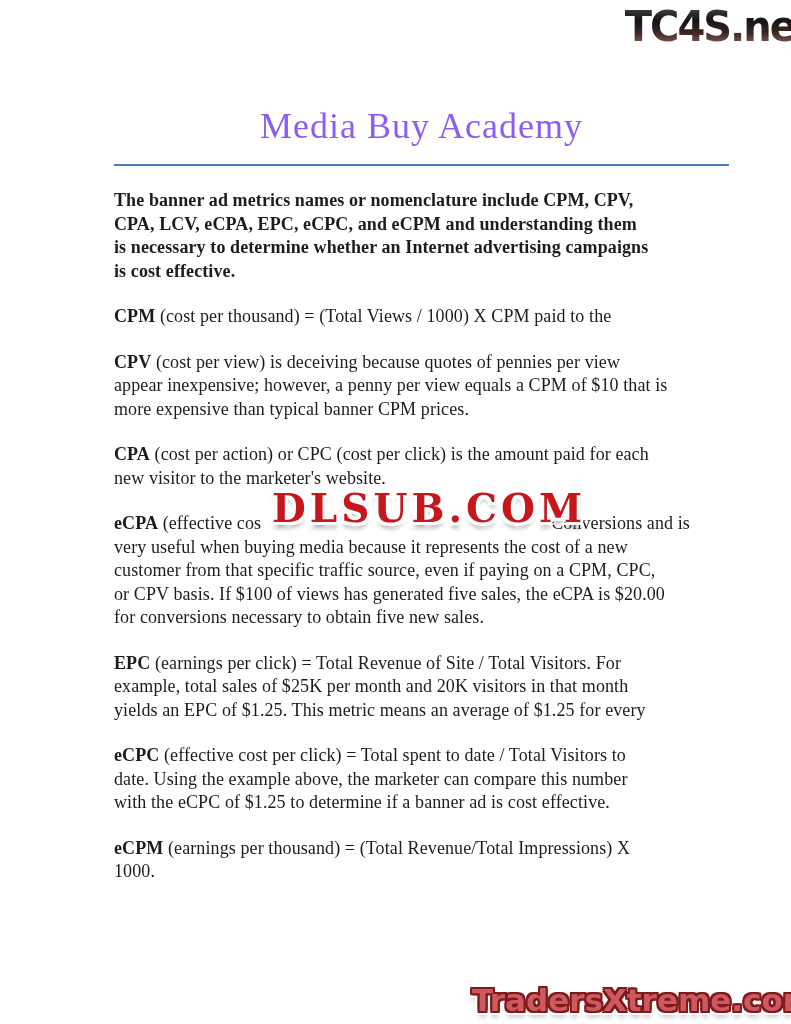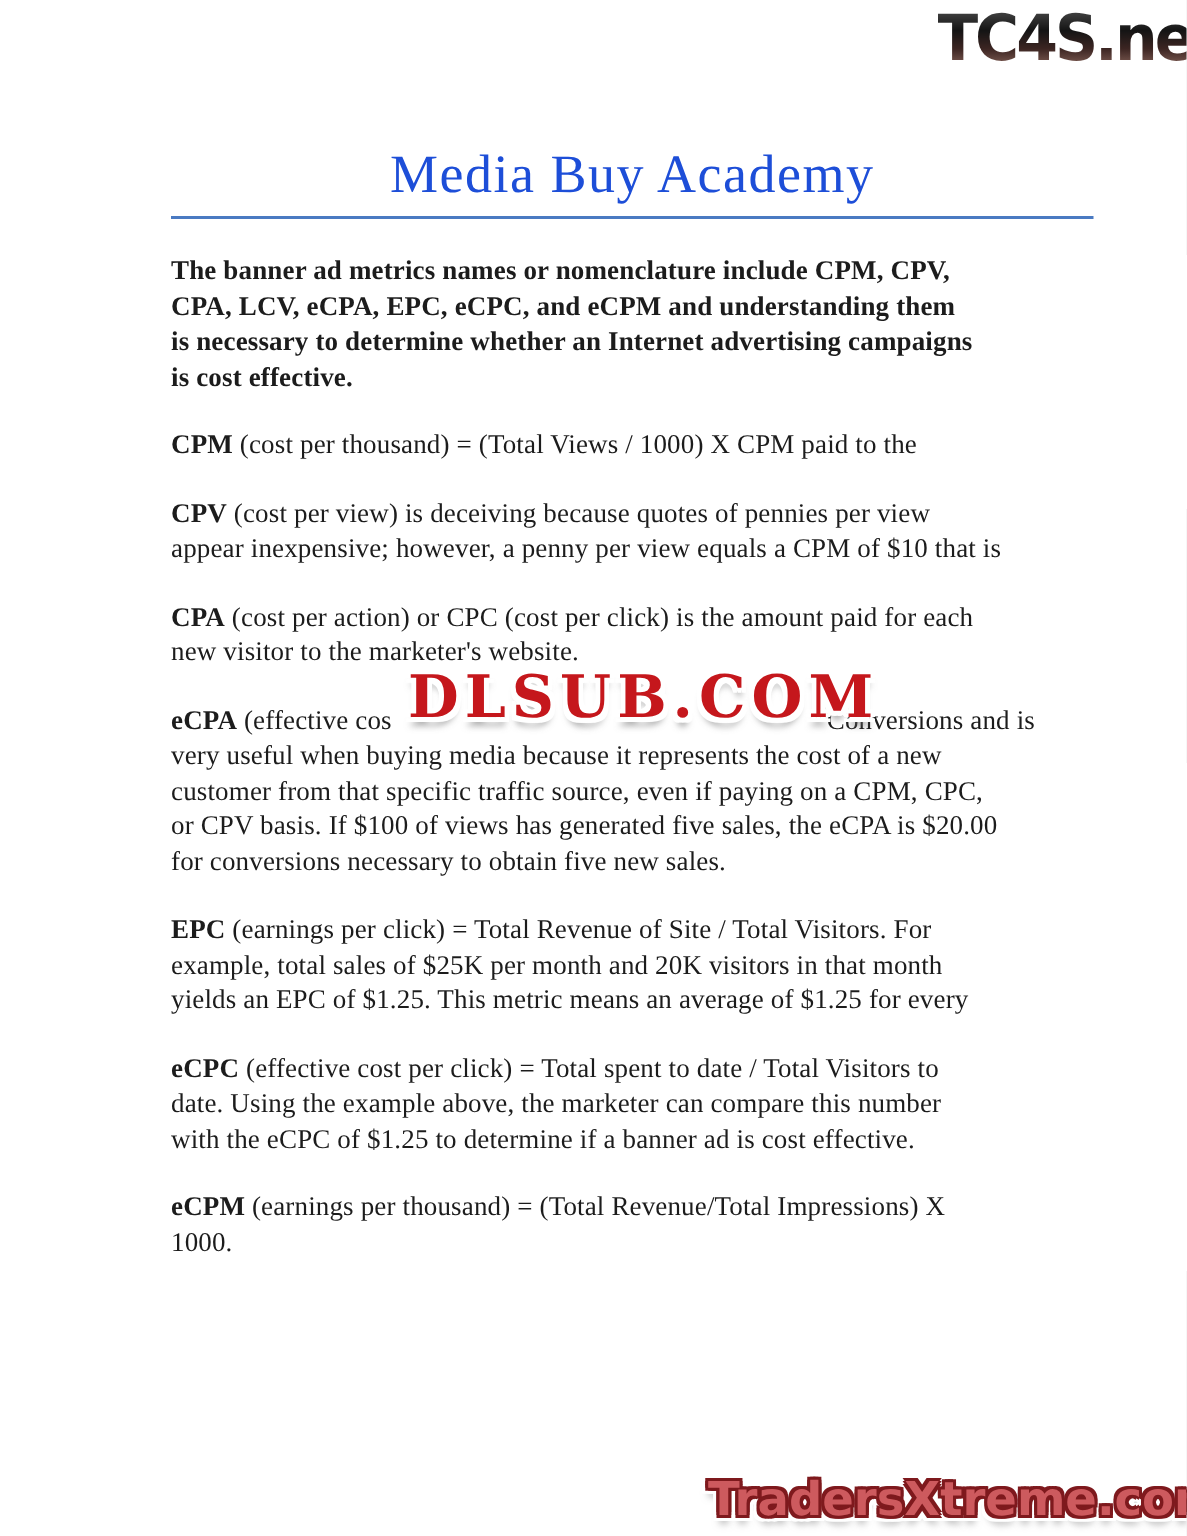--- a/index.html
+++ b/index.html
@@ -15,22 +15,22 @@
     font-family:"DejaVu Sans", sans-serif; font-weight:bold;
     font-size:40px; letter-spacing:-2px; line-height:48px;
     background:linear-gradient(180deg,#5a5a5a 0%,#141414 38%,#3c2522 62%,#8a665c 88%,#b3a49e 100%);
     -webkit-background-clip:text; background-clip:text; color:transparent;
     transform:scaleY(1.06); transform-origin:top;
   }
 
   .doc { padding:88px 0 0 90px; width:615px; }
 
   .title {
-    margin:8px; font-size:36px; font-weight:400; line-height:40px;
-    color:#1d4ed8; text-align:center; letter-spacing:1px;
+    margin:18px; font-size:36px; font-weight:400; line-height:40px;
+    color:#8b5cf6; text-align:center; letter-spacing:1px;
     font-family:"Liberation Serif", serif;
   }
   .rule { height:0; border-top:2px solid #4a7ac2; margin:8px 0 23px 0; }
 
   .para { margin:0 0 22px 0; font-size:18px; line-height:23.5px; letter-spacing:0.1px; }
   .para .ln { display:block; white-space:nowrap; }
   .intro { font-weight:700; }
   .term { font-weight:700; }
 
   
@@ -80,20 +80,21 @@
       <span class="ln">is cost effective.</span>
     </p>
 
     <p class="para">
       <span class="ln"><b class="term">CPM</b><span> (cost per thousand) = (Total Views / 1000) X CPM paid to the</span></span>
     </p>
 
     <p class="para">
       <span class="ln"><b class="term">CPV</b><span> (cost per view) is deceiving because quotes of pennies per view</span></span>
       <span class="ln">appear inexpensive; however, a penny per view equals a CPM of $10 that is</span>
+      <span class="ln">more expensive than typical banner CPM prices.</span>
     </p>
 
     <p class="para">
       <span class="ln"><b class="term">CPA</b><span> (cost per action) or CPC (cost per click) is the amount paid for each</span></span>
       <span class="ln">new visitor to the marketer's website.</span>
     </p>
 
     <p class="para para-ecpa">
       <span class="ln"><b class="term">eCPA</b><span> (effective cos</span><span class="wm-gap"></span><span>Conversions and is</span></span>
       <span class="ln">very useful when buying media because it represents the cost of a new</span>

